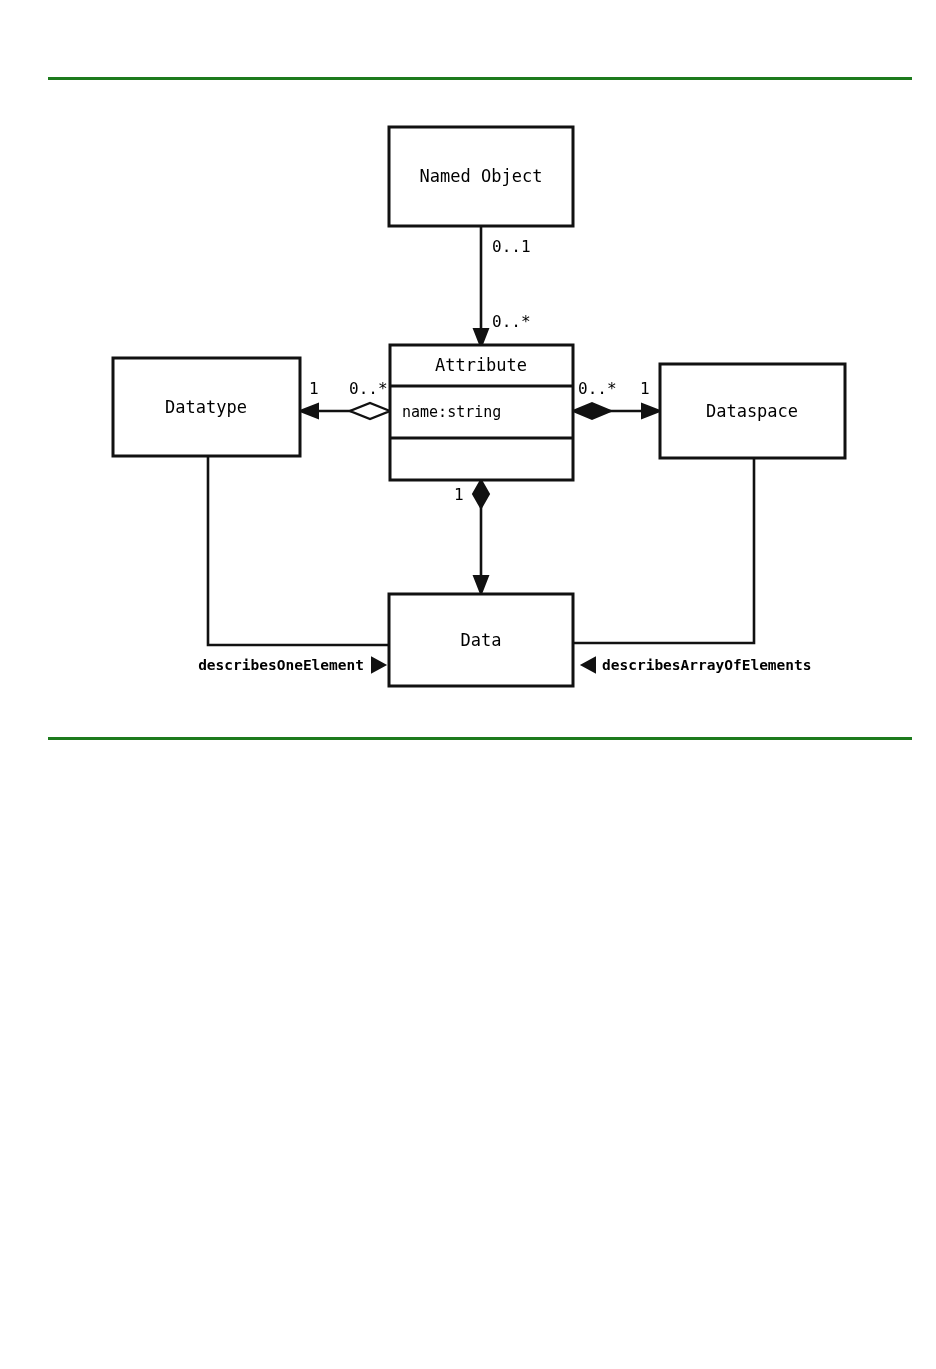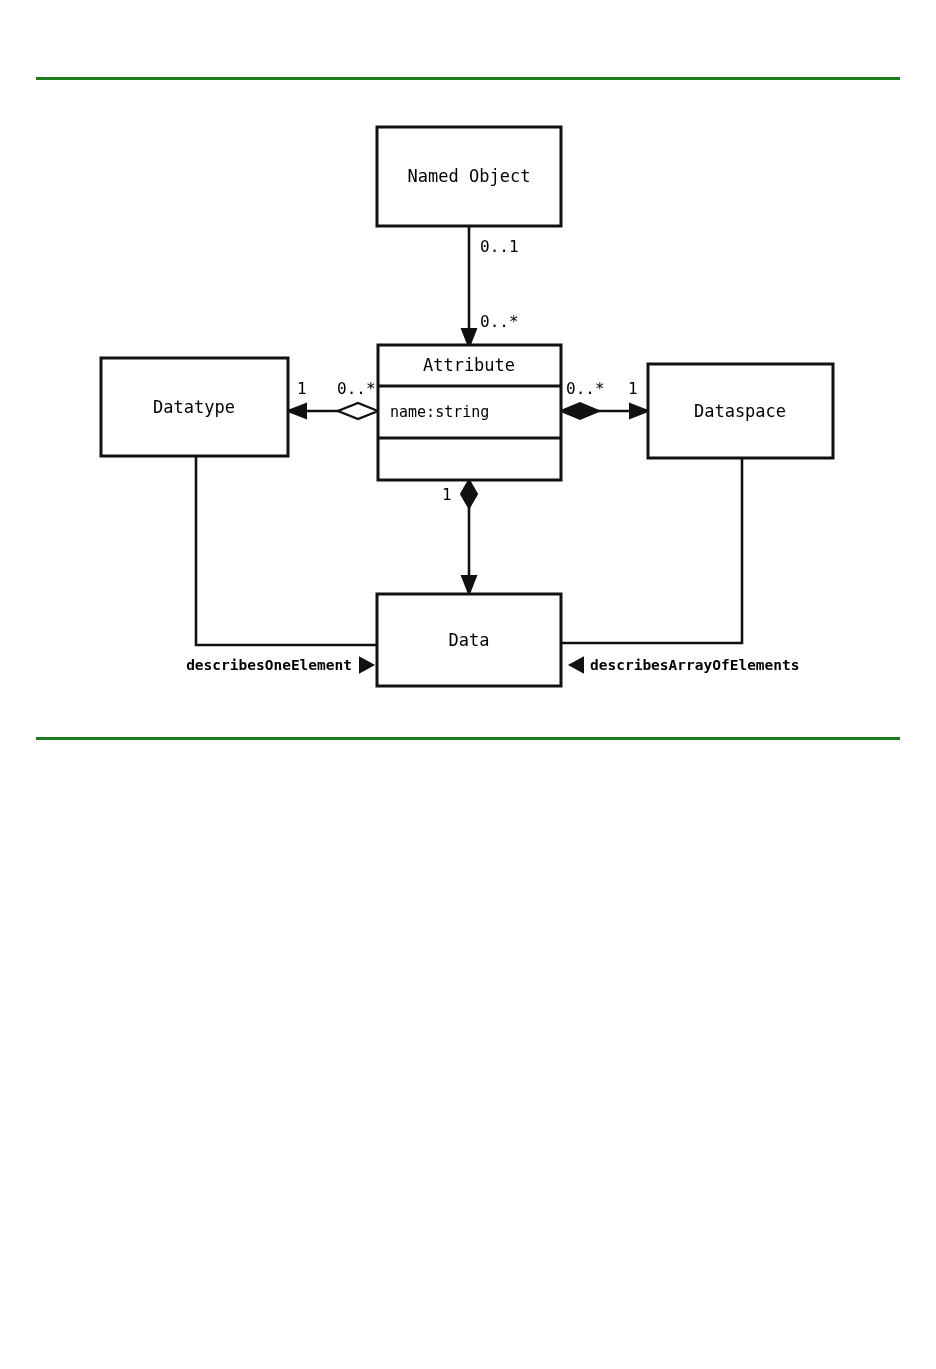--- a/index.html
+++ b/index.html
@@ -9,21 +9,21 @@
   }
   body {
     width: 936px;
     height: 1369px;
     position: relative;
     font-family: "DejaVu Sans Mono", "Liberation Mono", monospace;
     overflow: hidden;
   }
   #page {
     position: absolute;
-    left: 0; top: 0;
+    left: 12px; top: 0;
     width: 821px;
     height: 1369px;
   }
   .rule {
     position: absolute;
     left: 36px;
     width: 864px;
     height: 3px;
     background: #1d7a1d;
   }

